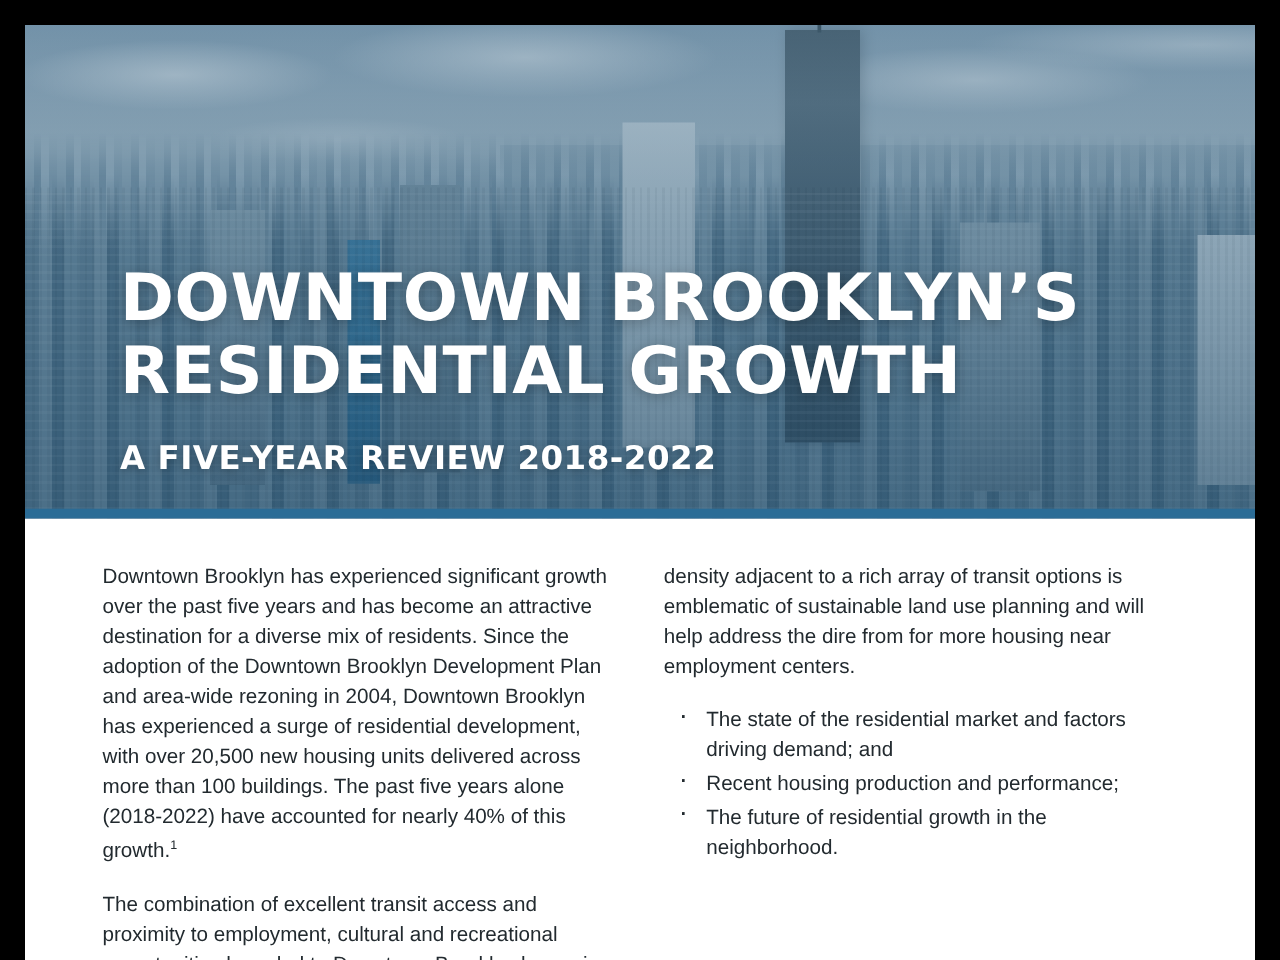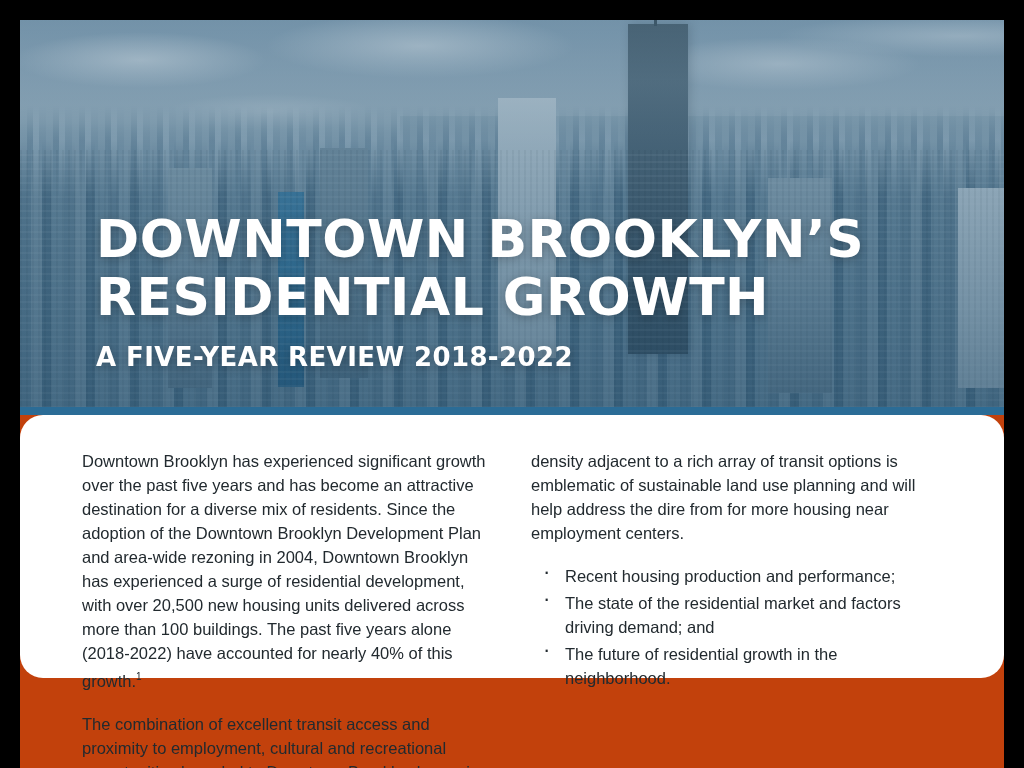--- a/index.html
+++ b/index.html
@@ -13,21 +13,21 @@
     overflow: hidden;
     font-family: "Liberation Sans", sans-serif;
   }
 
   #page {
     position: absolute;
     left: 20px;
     top: 20px;
     width: 984px;
     height: 748px;
-    background: #c2410c;
+    background: #8b5cf6;
     overflow: hidden;
   }
 
   
   #hero {
     position: relative;
     width: 984px;
     height: 395px;
     overflow: hidden;
     background: #5b7f93;
@@ -136,39 +136,38 @@
     color: #ffffff;
     font-family: "DejaVu Sans", sans-serif;
     font-weight: bold;
     font-size: 52px;
     line-height: 58px;
     letter-spacing: 0.5px;
     text-shadow: 0 2px 10px rgba(0,0,0,.25);
     text-transform: uppercase;
   }
   #hero-subtitle {
-    margin: 16px 0 0 0;
+    margin: 26px 0 0 0;
     color: #ffffff;
     font-family: "DejaVu Sans", sans-serif;
     font-weight: bold;
     font-size: 26px;
     letter-spacing: 0.4px;
     text-shadow: 0 2px 8px rgba(0,0,0,.25);
     text-transform: uppercase;
   }
 
   
   #body-area {
     position: relative;
     padding: 34px 62px 0 62px;
     box-sizing: border-box;
     width: 984px;
-    height: 263px;
+    height: 353px;
     background: #ffffff;
-    border-radius: 23px;
   }
   .columns {
     display: flex;
     gap: 38px;
   }
   .col {
     width: 421px;
   }
   .col p {
     margin: 0 0 19px 0;
@@ -235,22 +234,22 @@
     <div class="columns">
 
       <div class="col">
         <p><span>Downtown Brooklyn has experienced significant growth over the past five years and has become an attractive destination for a diverse mix of residents. Since the adoption of the Downtown Brooklyn Development Plan and area-wide rezoning in 2004, Downtown Brooklyn has experienced a surge of residential development, with over 20,500 new housing units delivered across more than 100 buildings. The past five years alone (2018-2022) have accounted for nearly 40% of this growth.</span><sup>1</sup></p>
         <p>The combination of excellent transit access and proximity to employment, cultural and recreational opportunities have led to Downtown Brooklyn becoming a high-density, mixed-use neighborhood. This type of</p>
       </div>
 
       <div class="col">
         <p>density adjacent to a rich array of transit options is emblematic of sustainable land use planning and will help address the dire from for more housing near employment centers.</p>
         <ul class="bullets">
+          <li>The state of the residential market and factors driving demand; and</li>
           <li>Recent housing production and performance;</li>
-          <li>The state of the residential market and factors driving demand; and</li>
           <li>The future of residential growth in the neighborhood.</li>
         </ul>
       </div>
 
     </div>
   </div>
 
 </div>
 
 </body></html>

